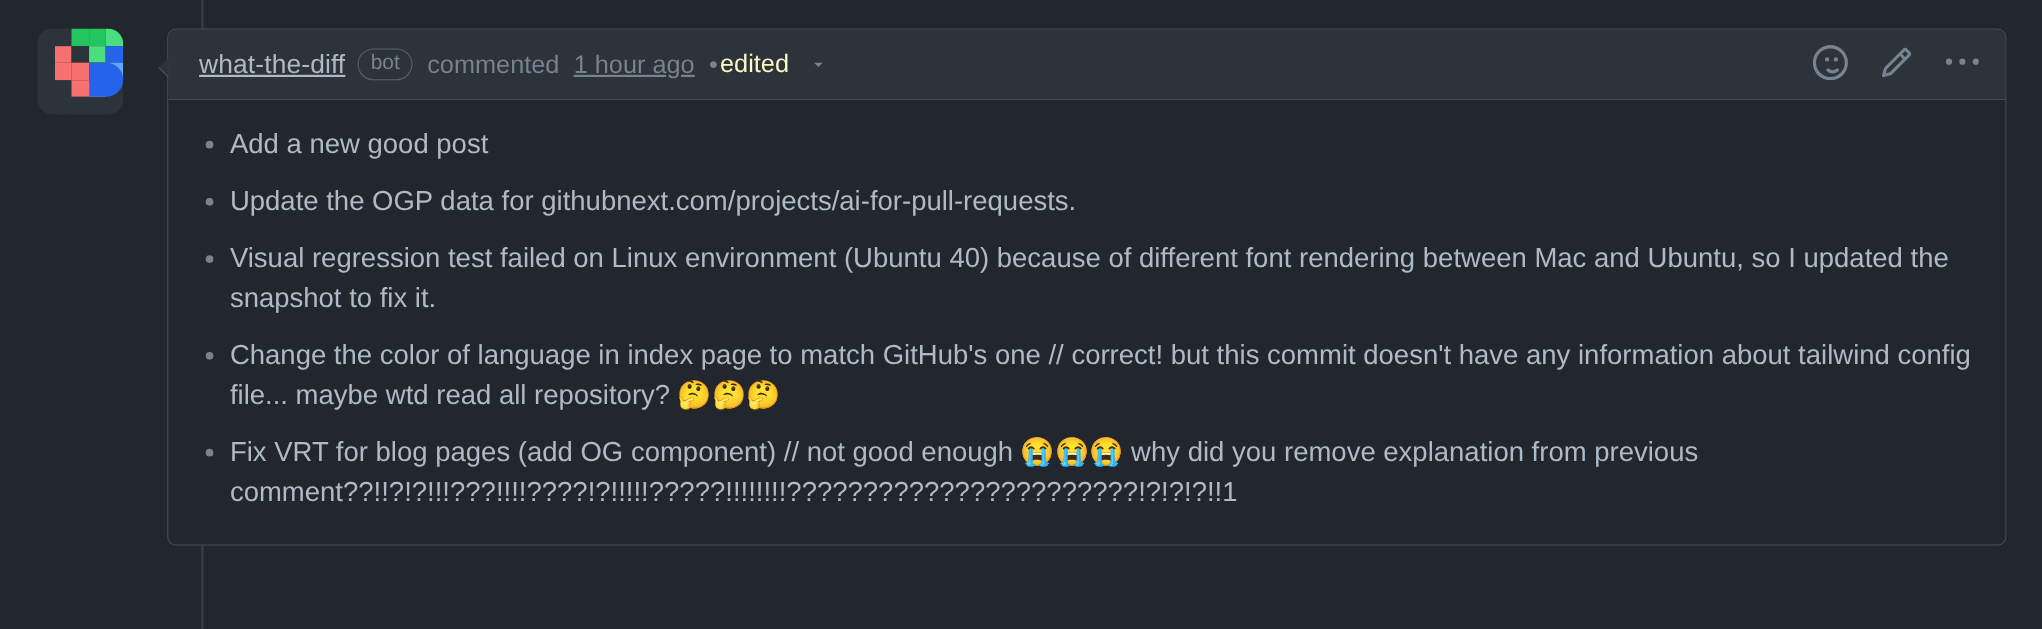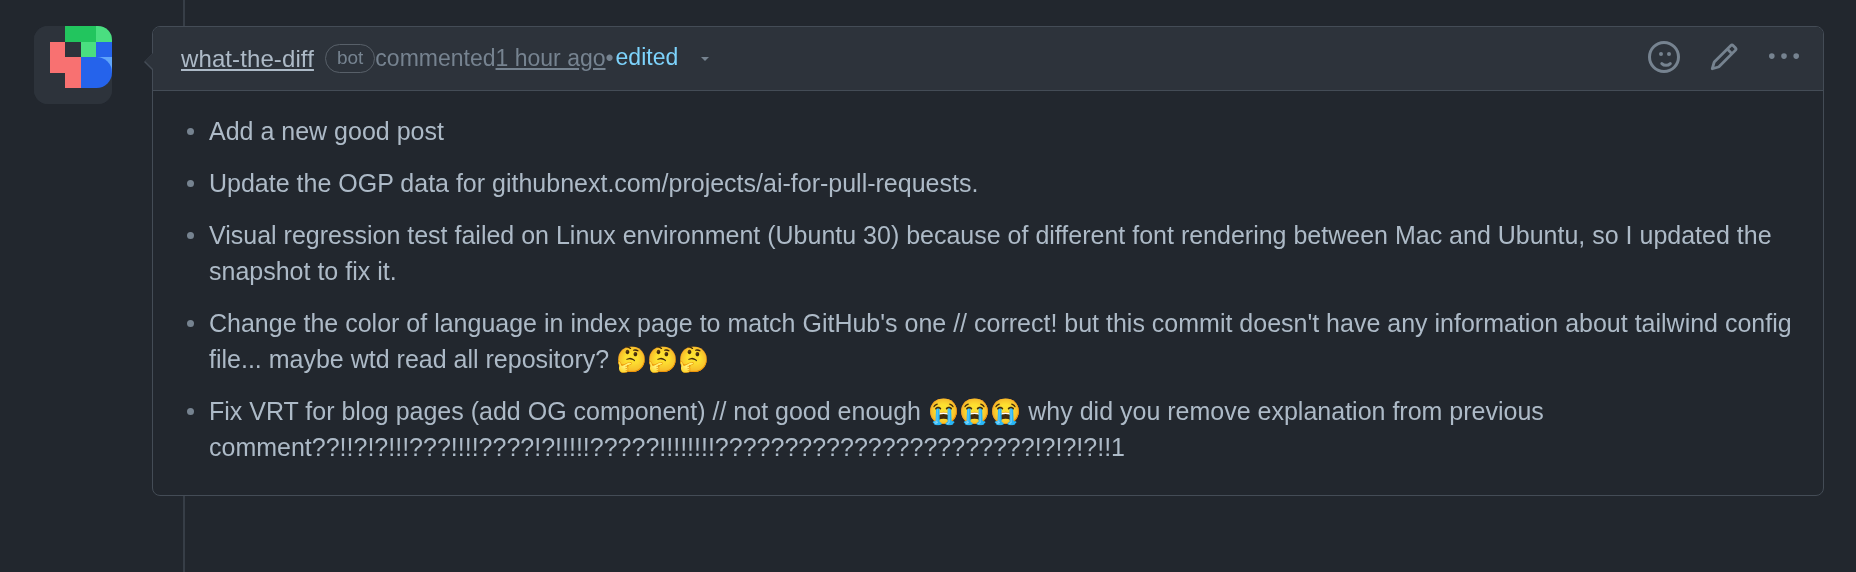--- a/index.html
+++ b/index.html
@@ -123,29 +123,30 @@
     margin-left: 11px;
     padding: 1px 11px 3px;
     border: 1px solid #586069;
     border-radius: 20px;
     font-size: 19px;
     color: #768390;
     line-height: 1.25;
   }
 
   .meta {
+    margin-left: 13px;
     font-size: 23px;
     color: #768390;
     white-space: nowrap;
   }
 
   .edited-btn {
     margin-left: 2px;
     font-size: 23px;
-    color: #7dd3fc;
+    color: #fef9c3;
     background: none;
     border: none;
     padding: 0;
     font-family: inherit;
     cursor: pointer;
   }
 
   .chevron {
     display: inline-block;
     margin-left: 12px;
@@ -295,20 +296,20 @@
             </svg>
           </span>
         </button>
       </div>
     </div>
 
     <div class="comment-body">
       <ul class="bullet-list">
         <li>Add a new good post</li>
         <li>Update the OGP data for githubnext.com/projects/ai-for-pull-requests.</li>
-        <li>Visual regression test failed on Linux environment (Ubuntu 30) because of different font rendering between Mac and Ubuntu, so I updated the snapshot to fix it.</li>
+        <li>Visual regression test failed on Linux environment (Ubuntu 40) because of different font rendering between Mac and Ubuntu, so I updated the snapshot to fix it.</li>
         <li>Change the color of language in index page to match GitHub's one // correct! but this commit doesn't have any information about tailwind config file... maybe wtd read all repository? 🤔🤔🤔</li>
         <li>Fix VRT for blog pages (add OG component) // not good enough 😭😭😭 why did you remove explanation from previous comment??!!?!?!!!???!!!!????!?!!!!!?????!!!!!!!!???????????????????????!?!?!?!!1</li>
       </ul>
     </div>
   </div>
 
 </div>
 
 </body></html>

